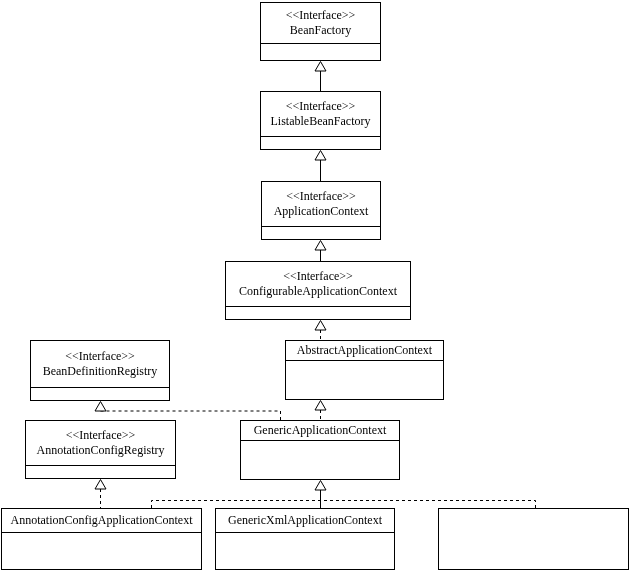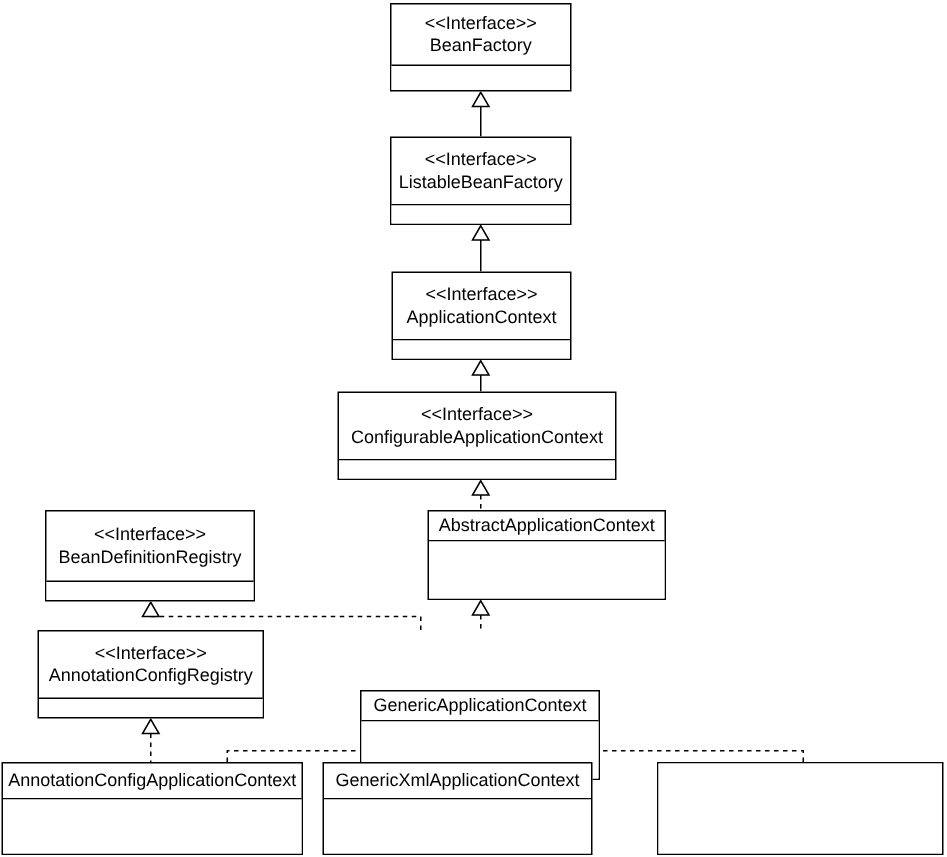--- a/index.html
+++ b/index.html
@@ -1,21 +1,21 @@
 <!DOCTYPE html>
 <html><head>
 <meta charset="utf-8">
 <style>
   html, body { margin: 0; padding: 0; background: #ffffff; }
   .canvas {
     position: relative;
     width: 631px;
     height: 571px;
     background: #ffffff;
-    font-family: Liberation Sans, sans-serif;
+    font-family: Liberation Serif, serif;
     color: #000000;
     overflow: hidden;
   }
   .connectors {
     position: absolute;
     left: 0; top: 0;
     width: 631px; height: 571px;
     pointer-events: none;
   }
   .edge-line  { stroke: #000; stroke-width: 1; fill: none; }
@@ -49,21 +49,21 @@
   .t20 { height: 20px; }
   .t24 { height: 24px; }
   
   #b-beanfactory        { left: 260px; top: 2px;   width: 121px; height: 59px; }
   #b-listablebeanfactory{ left: 260px; top: 91px;  width: 121px; height: 59px; }
   #b-applicationcontext { left: 261px; top: 181px; width: 120px; height: 59px; }
   #b-configurableapplicationcontext { left: 225px; top: 261px; width: 186px; height: 59px; }
   #b-abstractapplicationcontext     { left: 241px; top: 340px; width: 159px; height: 60px; margin-left: 44px; }
   #b-beandefinitionregistry         { left: 30px;  top: 340px; width: 140px; height: 61px; }
   #b-annotationconfigregistry       { left: 25px;  top: 420px; width: 151px; height: 59px; }
-  #b-genericapplicationcontext      { left: 240px; top: 420px; width: 160px; height: 60px; margin-top: 40px; }
+  #b-genericapplicationcontext      { left: 240px; top: 420px; width: 160px; height: 60px; }
   #b-annotationconfigapplicationcontext { left: 1px;   top: 508px; width: 201px; height: 62px; }
   #b-genericxmlapplicationcontext       { left: 215px; top: 508px; width: 180px; height: 62px; }
   #b-genericgroovyapplicationcontext    { left: 438px; top: 508px; width: 191px; height: 62px; }
 </style>
 </head>
 <body>
 
 <div class="canvas">
 
   <svg class="connectors" viewBox="0 0 631 571" xmlns="http://www.w3.org/2000/svg">

